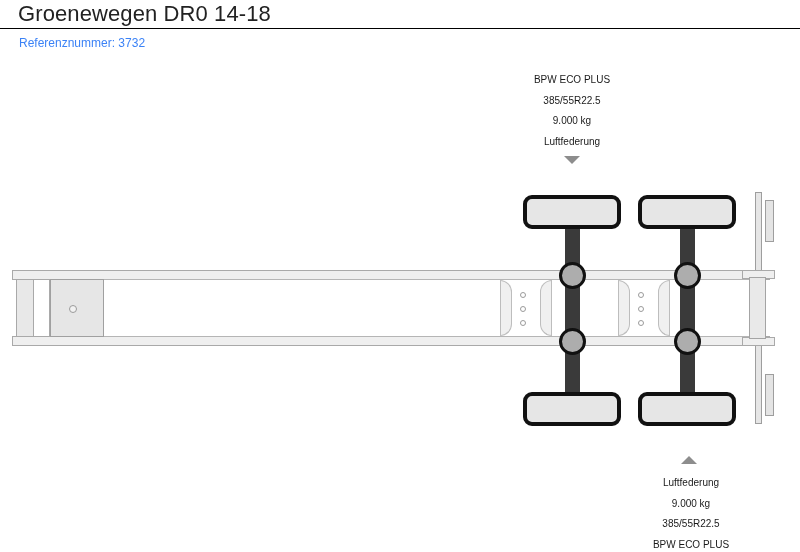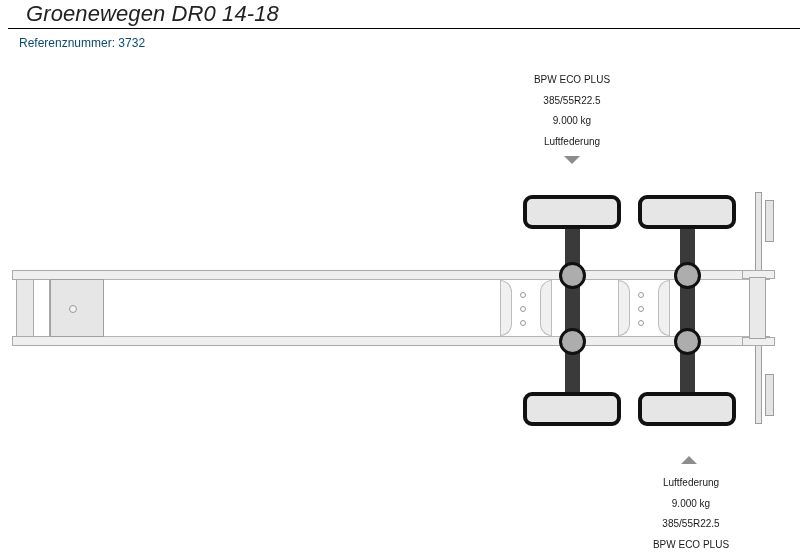--- a/index.html
+++ b/index.html
@@ -12,24 +12,23 @@
     background: #ffffff;
     font-family: "Liberation Sans", sans-serif;
     color: #1a1a1a;
     overflow: hidden;
     position: relative;
   }
 
   
   #header {
     position: absolute;
-    left: 8px; top: 0;
+    left: 0; top: 0;
     width: 684px;
     height: 29px;
-    font-style: italic;
   }
   #page-title {
     position: absolute;
     left: 18px;
     top: 1px;
     font-size: 22px;
     font-weight: 400;
     letter-spacing: 0.1px;
     color: #222222;
     white-space: nowrap;
@@ -40,21 +39,21 @@
     top: 28px;
     width: 800px;
     height: 1px;
     background: #000000;
   }
   #reference-line {
     position: absolute;
     left: 19px;
     top: 36px;
     font-size: 12px;
-    color: #0c4a6e;
+    color: #3b82f6;
     white-space: nowrap;
   }
 
   
   .annotation {
     position: absolute;
     font-size: 10px;
     line-height: 20.5px;
     color: #1a1a1a;
     text-align: center;

